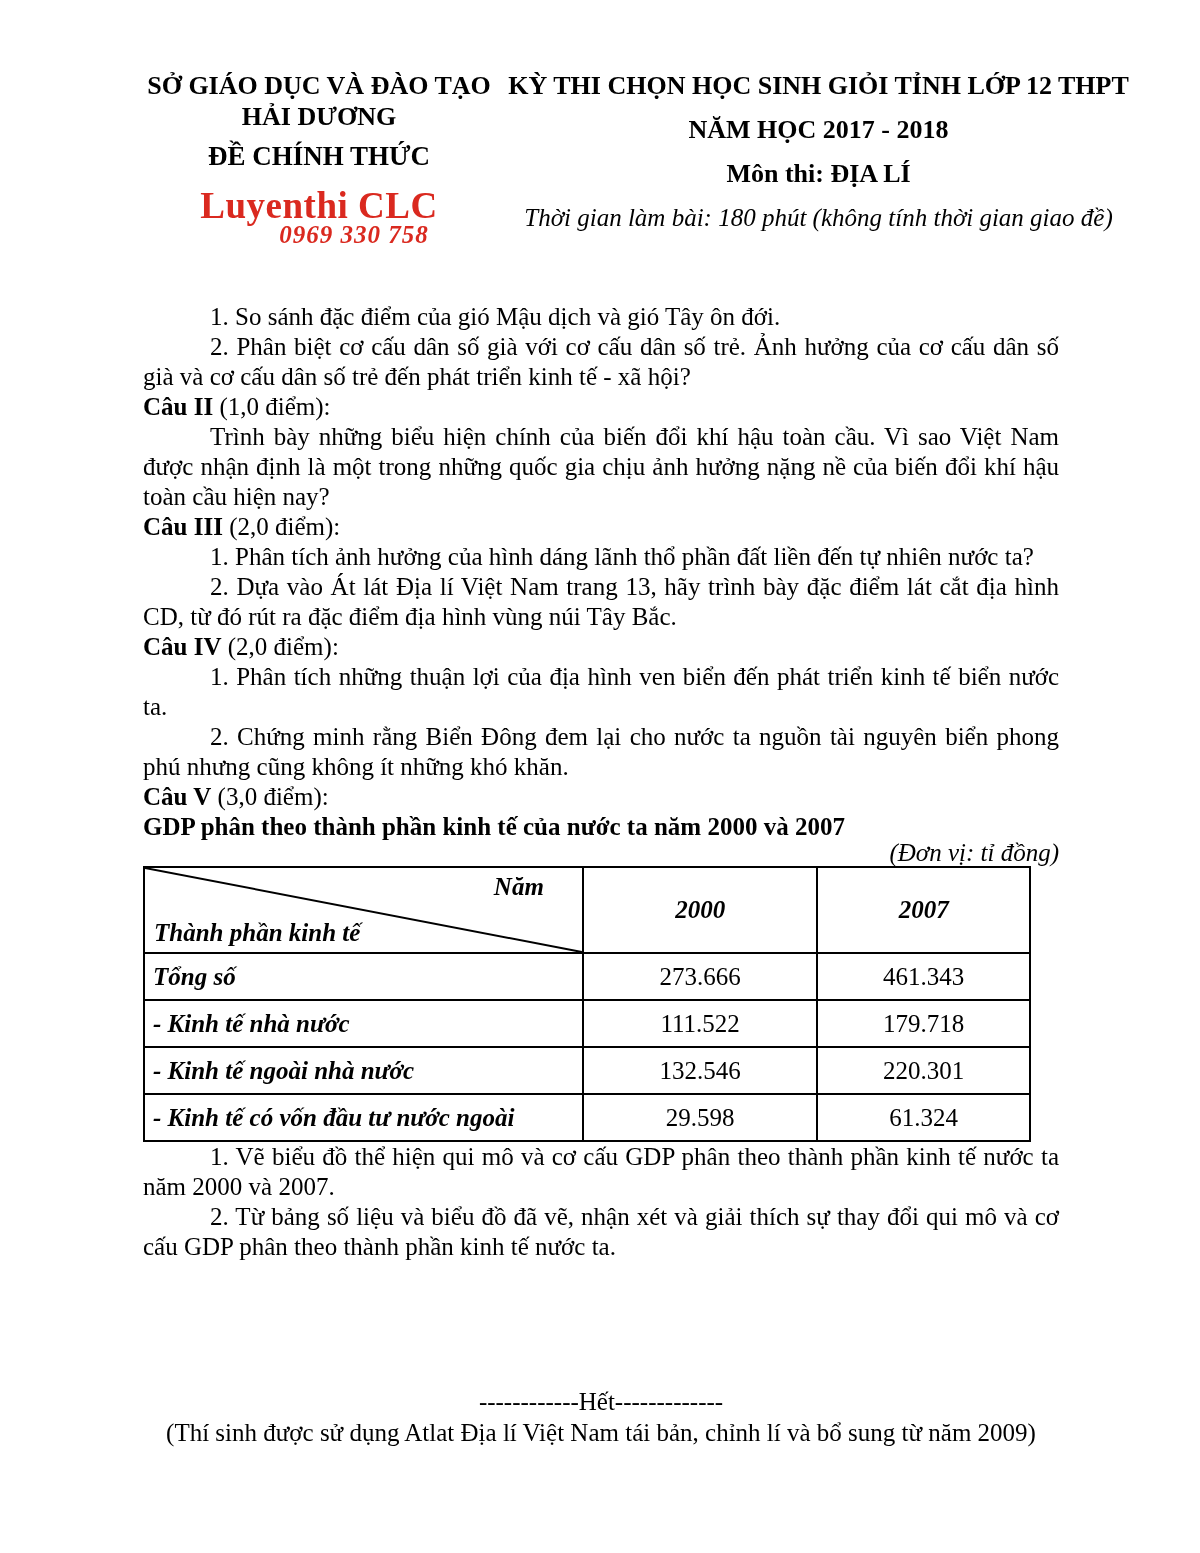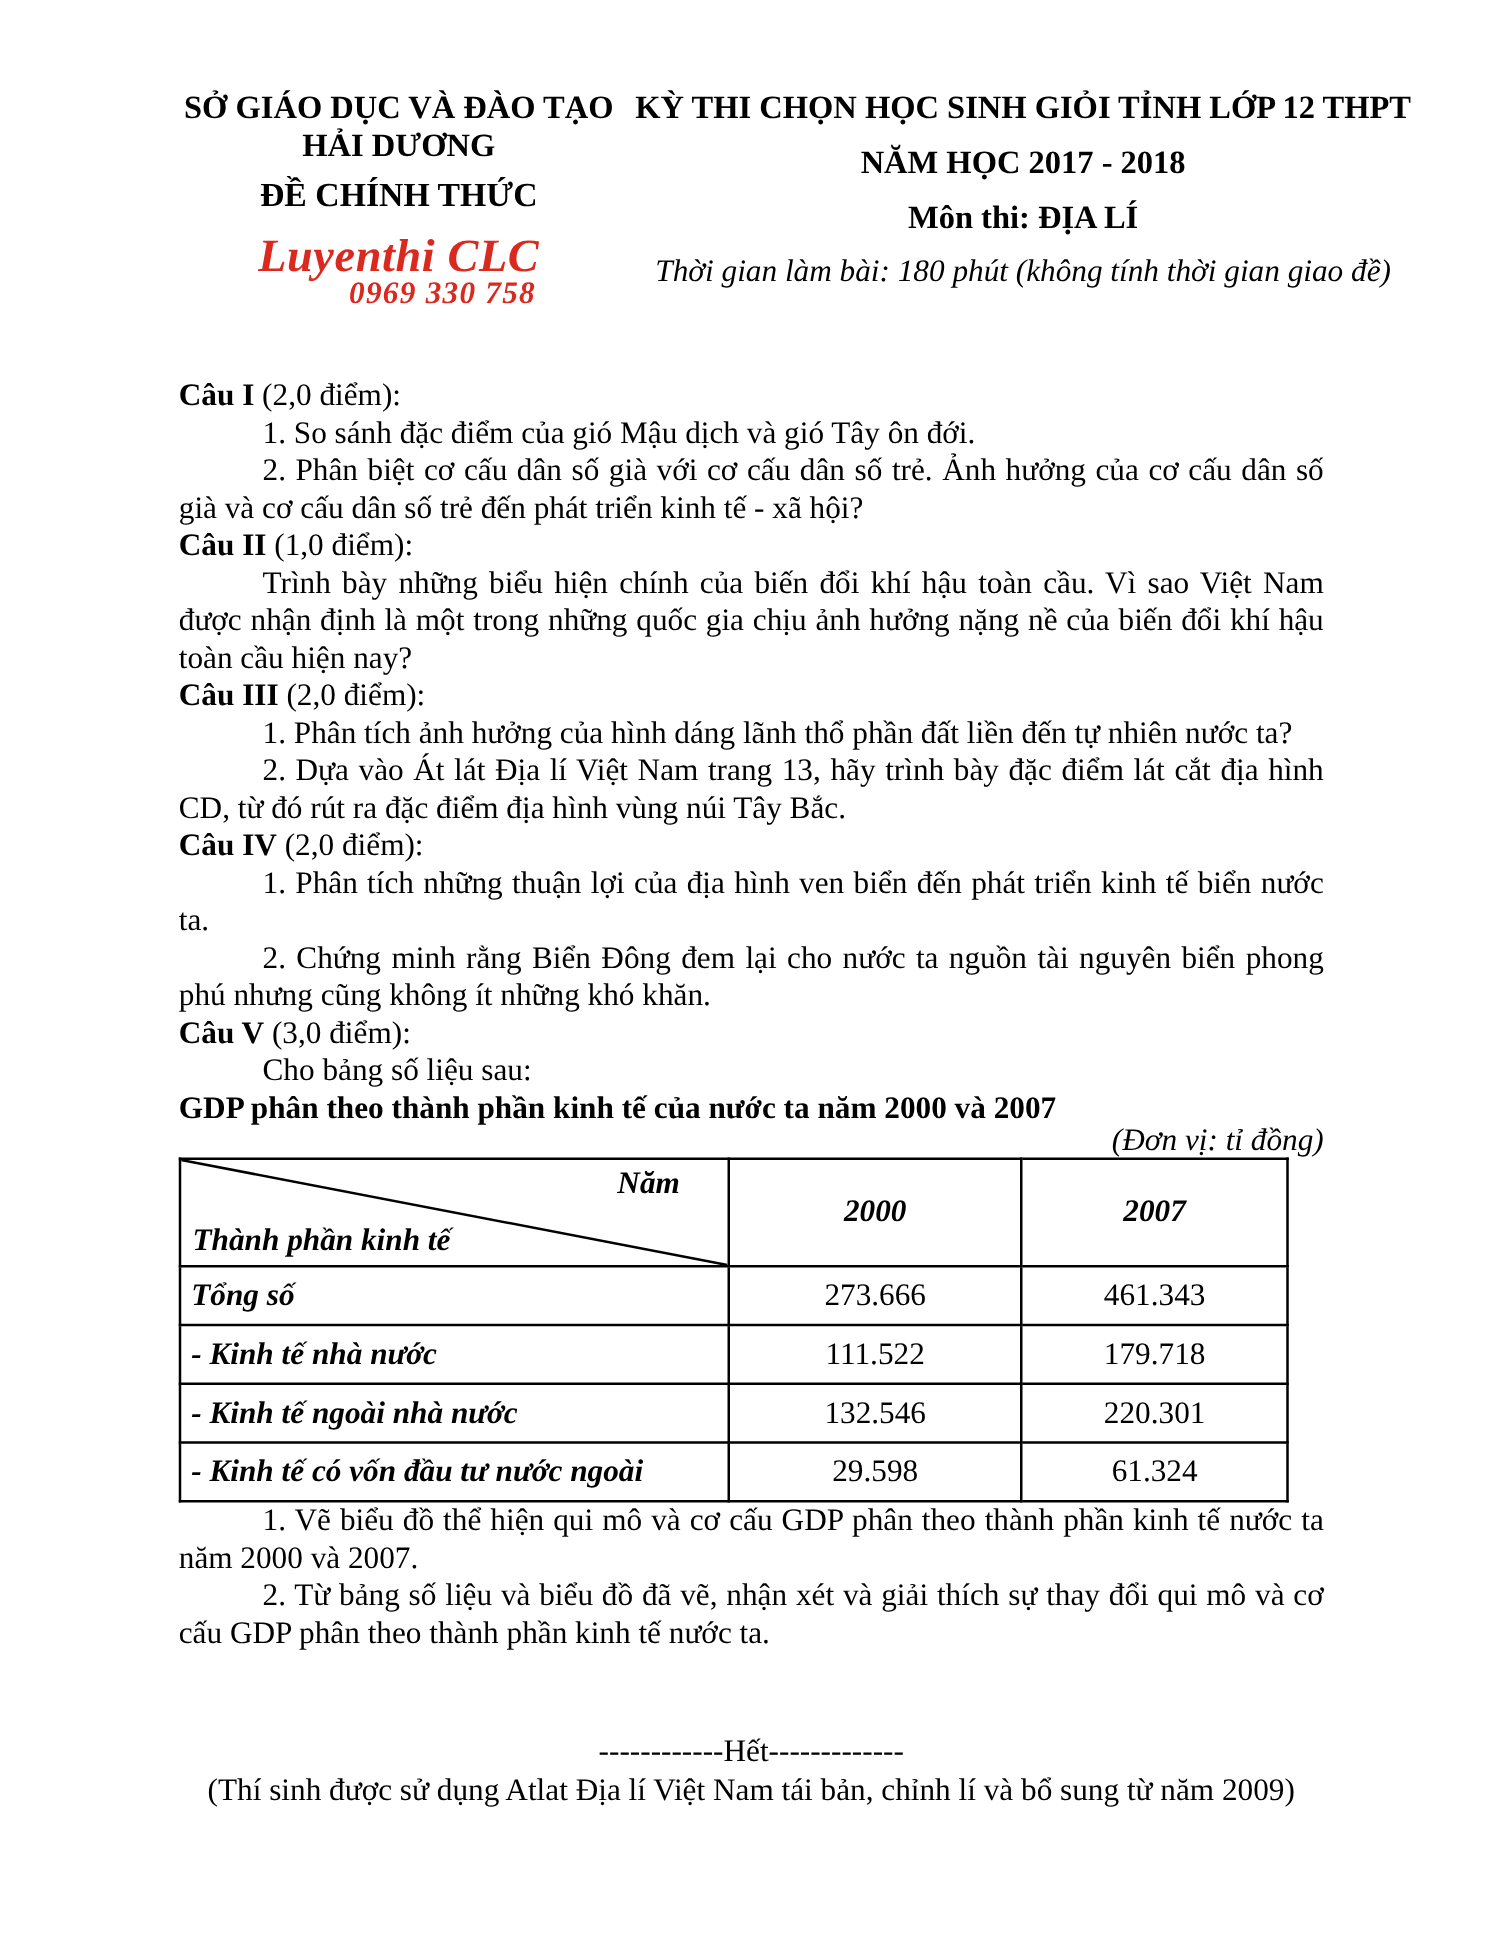--- a/index.html
+++ b/index.html
@@ -15,21 +15,21 @@
     margin-top:24px;
   }
 
   
   .header { position:absolute; left:143px; top:46px; width:995px; display:flex; }
   .h-left { flex:0 0 352px; text-align:center; }
   .h-left .org { font-weight:700; font-size:26px; line-height:31px; }
   .h-left .exam-label { font-weight:700; font-size:27px; line-height:31px; margin-top:9px; }
   .logo { margin-top:15px; line-height:1; }
   .logo-name {
-    font-size:37px; font-weight:700; font-style:italic;
+    font-size:37px; font-weight:700; 
     letter-spacing:0.5px;
   }
   .logo-phone {
     font-size:25px; font-weight:700; font-style:italic;
     margin-top:-2px; padding-left:70px; letter-spacing:1px;
   }
   .h-right { flex:1; text-align:center; padding-left:4px; }
   .h-right .r1 { font-weight:700; font-size:26px; line-height:31px; white-space:nowrap; }
   .h-right .r2 { font-weight:700; font-size:26px; margin-top:14px; }
   .h-right .r3 { font-weight:700; font-size:26px; margin-top:14px; }
@@ -84,37 +84,35 @@
     <div class="h-right">
       <div class="r1">KỲ THI CHỌN HỌC SINH GIỎI TỈNH LỚP 12 THPT</div>
       <div class="r2">NĂM HỌC 2017 - 2018</div>
       <div class="r3">Môn thi: ĐỊA LÍ</div>
       <div class="r4">Thời gian làm bài: 180 phút (không tính thời gian giao đề)</div>
     </div>
   </div>
 
   <div class="body-text">
 
-    <p class="q-head"><b>Câu I</b> <span>(2,0 điểm):</span></p>
     <p class="q-item">1. So sánh đặc điểm của gió Mậu dịch và gió Tây ôn đới.</p>
     <p class="q-item">2. Phân biệt cơ cấu dân số già với cơ cấu dân số trẻ. Ảnh hưởng của cơ cấu dân số già và cơ cấu dân số trẻ đến phát triển kinh tế - xã hội?</p>
 
     <p class="q-head"><b>Câu II</b> <span>(1,0 điểm):</span></p>
     <p class="q-item">Trình bày những biểu hiện chính của biến đổi khí hậu toàn cầu. Vì sao Việt Nam được nhận định là một trong những quốc gia chịu ảnh hưởng nặng nề của biến đổi khí hậu toàn cầu hiện nay?</p>
 
     <p class="q-head"><b>Câu III</b> <span>(2,0 điểm):</span></p>
     <p class="q-item">1. Phân tích ảnh hưởng của hình dáng lãnh thổ phần đất liền đến tự nhiên nước ta?</p>
     <p class="q-item">2. Dựa vào Át lát Địa lí Việt Nam trang 13, hãy trình bày đặc điểm lát cắt địa hình CD, từ đó rút ra đặc điểm địa hình vùng núi Tây Bắc.</p>
 
     <p class="q-head"><b>Câu IV</b> <span>(2,0 điểm):</span></p>
     <p class="q-item">1. Phân tích những thuận lợi của địa hình ven biển đến phát triển kinh tế biển nước ta.</p>
     <p class="q-item">2. Chứng minh rằng Biển Đông đem lại cho nước ta nguồn tài nguyên biển phong phú nhưng cũng không ít những khó khăn.</p>
 
     <p class="q-head"><b>Câu V</b> <span>(3,0 điểm):</span></p>
-    <p class="q-item">Cho bảng số liệu sau:</p>
     <p class="tbl-title">GDP phân theo thành phần kinh tế của nước ta năm 2000 và 2007</p>
     <p class="unit-note">(Đơn vị: tỉ đồng)</p>
 
     <table class="gdp-table">
       <colgroup>
           <col class="col-label">
           <col class="col-y1">
           <col class="col-y2">
         </colgroup>
       <tbody>

